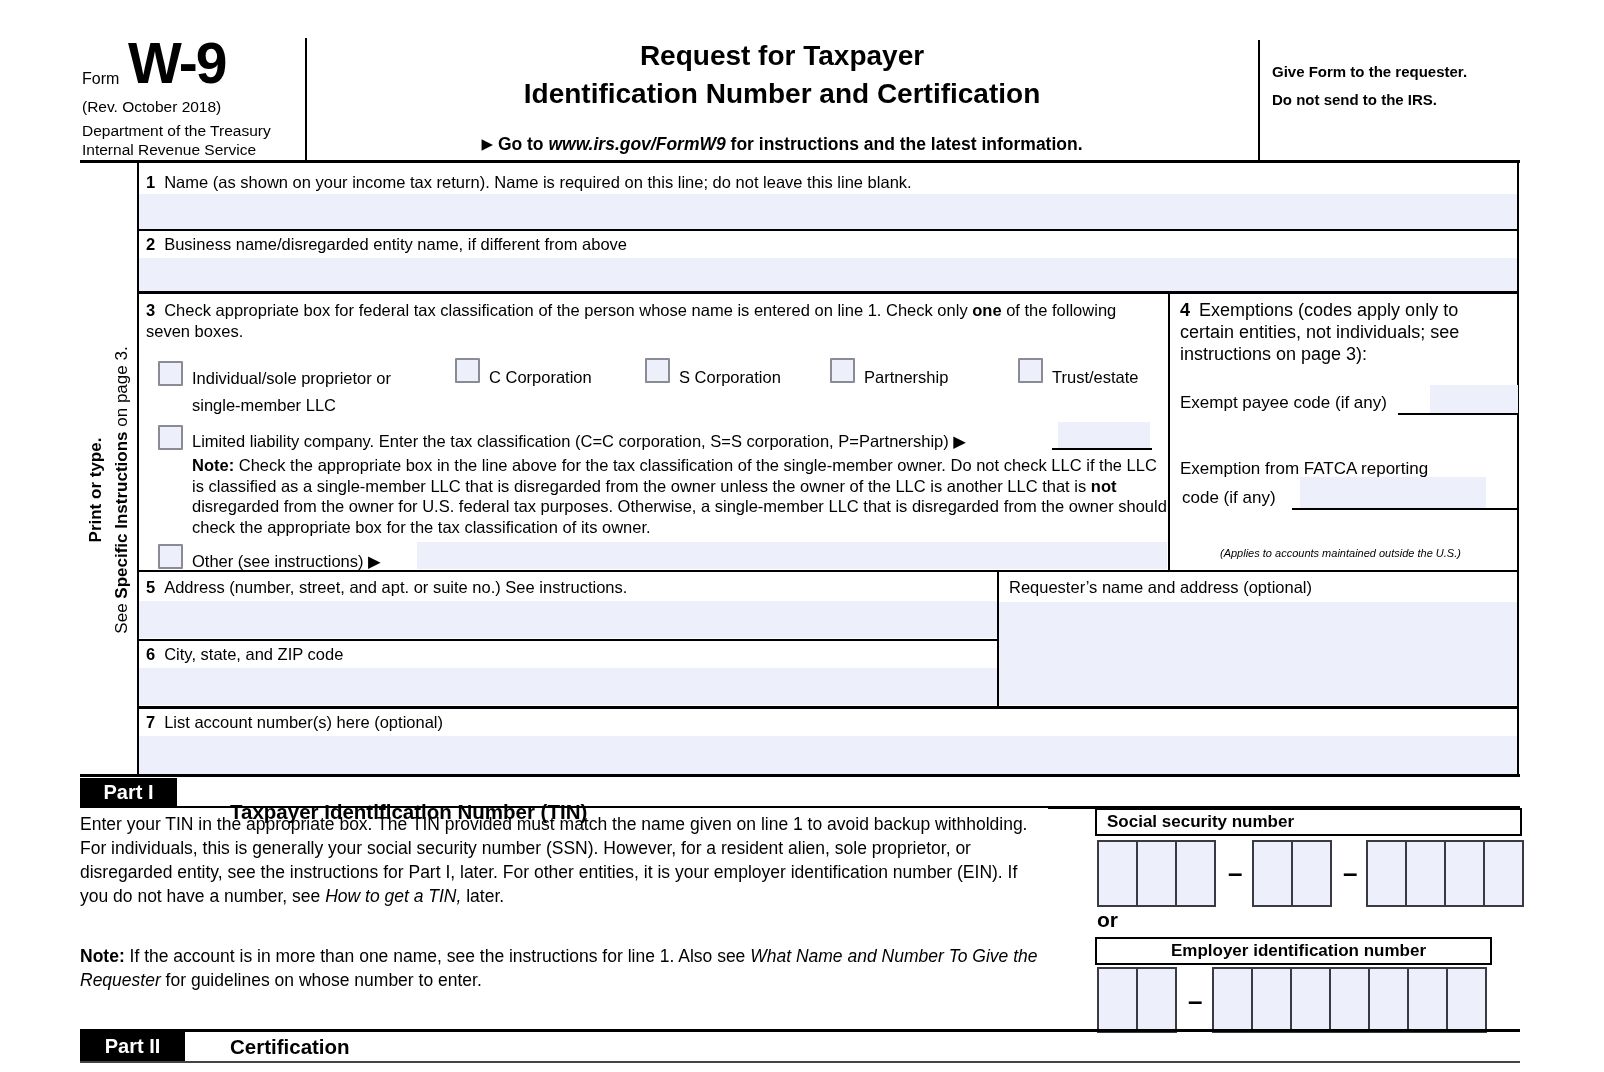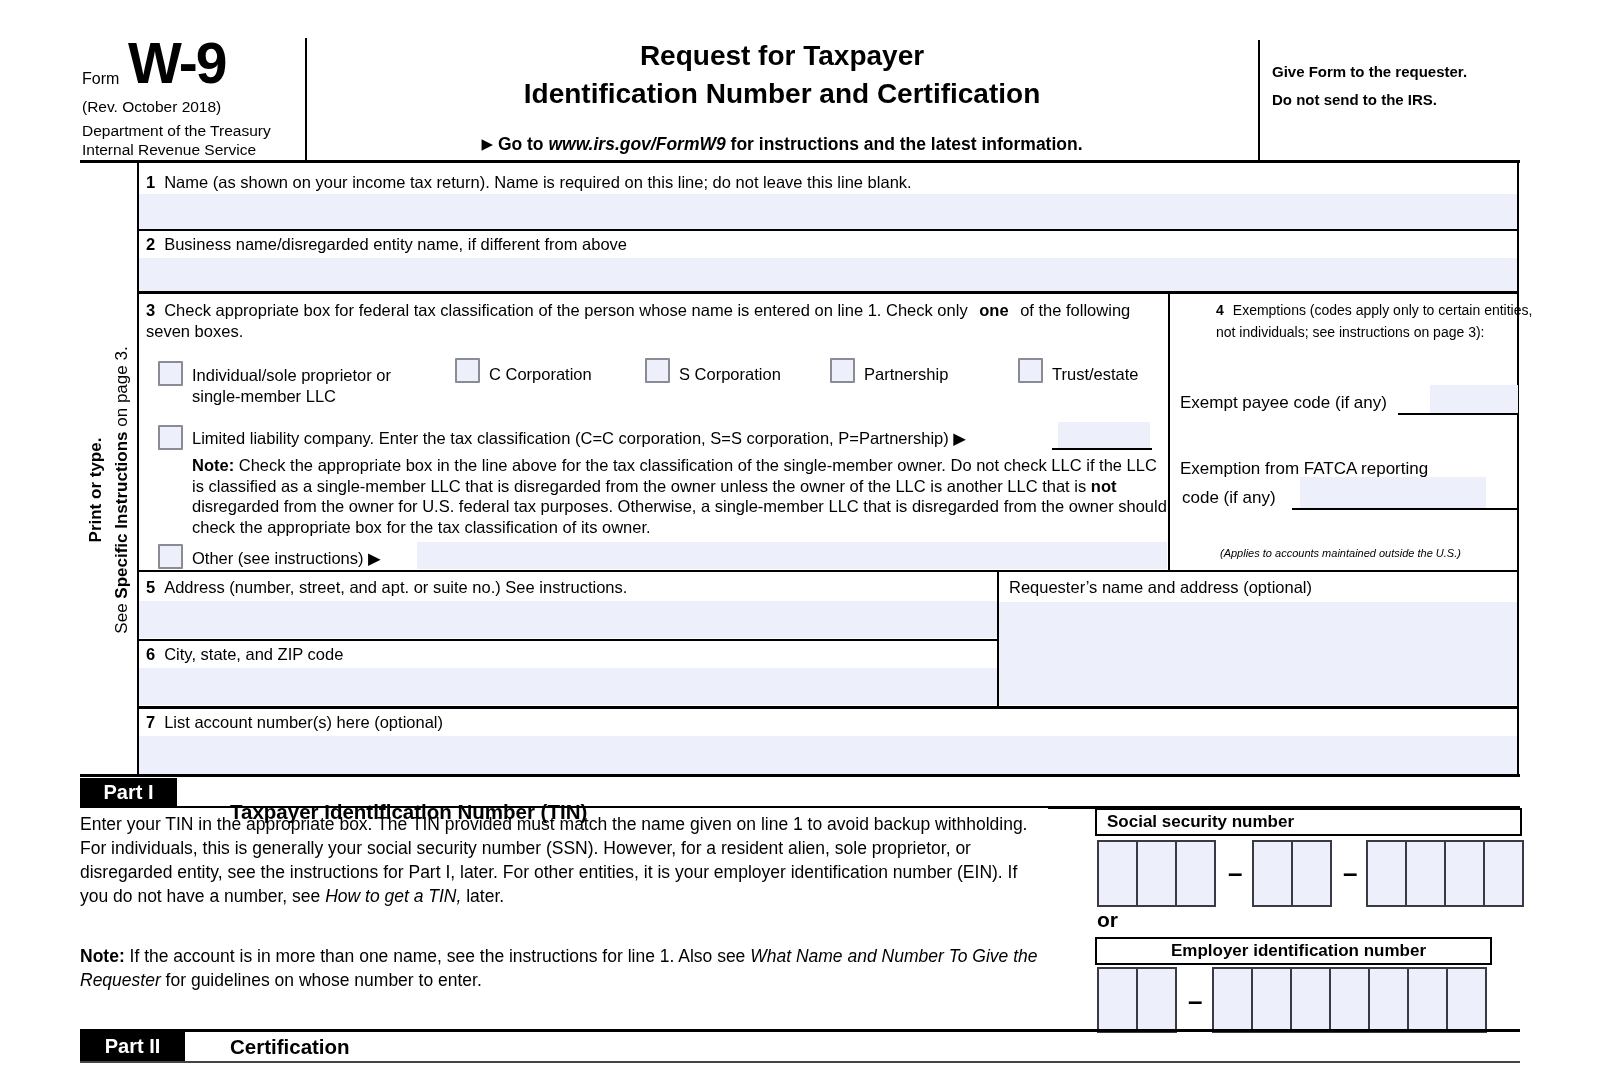--- a/index.html
+++ b/index.html
@@ -8,21 +8,21 @@
        -webkit-font-smoothing:antialiased;}
   .abs{position:absolute;}
   .hline{position:absolute;background:#000;}
   .vline{position:absolute;background:#000;}
   .fill{position:absolute;background:#edf0fa;}
   .lbl{position:absolute;font-size:16.5px;line-height:21px;white-space:nowrap;}
   .lbl b{margin-right:9px;}
   .wrap{white-space:normal;}
   .cb{position:absolute;width:21px;height:21px;background:#edf0fa;
       border:2px solid #8b8b96;border-radius:1px;}
-  .cblbl{position:absolute;font-size:16.5px;line-height:21px;}
+  .cblbl{position:absolute;font-size:16.5px;line-height:27px;}
   .partbox{position:absolute;background:#000;color:#fff;font-weight:bold;
            font-size:20px;display:flex;align-items:center;justify-content:center;}
   .parttitle{position:absolute;font-size:20.5px;font-weight:bold;white-space:nowrap;}
   .cells{position:absolute;display:flex;}
   .cell{width:37px;height:100%;background:#edf0fa;border:2px solid #3a3a44;margin-left:-2px;}
   .cell:first-child{margin-left:0;}
   .dash{position:absolute;font-size:26px;font-weight:bold;line-height:1;}
   .tinlabel{position:absolute;border:2px solid #000;font-weight:bold;font-size:17px;
             padding:2px 0 2px 10px;background:#fff;white-space:nowrap;}
   .para{position:absolute;font-size:17.5px;line-height:24px;}
@@ -67,21 +67,21 @@
 <div class="vline" style="left:1168px;top:293px;width:1.5px;height:277px;"></div>
 <div class="vline" style="left:997px;top:572px;width:1.5px;height:134px;"></div>
 
 <div class="lbl" style="left:146px;top:172px;"><b>1</b><span>Name (as shown on your income tax return). Name is required on this line; do not leave this line blank.</span></div>
 <div class="fill" style="left:139px;top:194px;width:1378px;height:35px;"></div>
 
 <div class="lbl" style="left:146px;top:234px;"><b>2</b><span>Business name/disregarded entity name, if different from above</span></div>
 <div class="fill" style="left:139px;top:258px;width:1378px;height:33px;"></div>
 
 <div class="lbl wrap" style="left:146px;top:300px;width:1016px;white-space:normal;">
-  <b>3</b><span>Check appropriate box for federal tax classification of the person whose name is entered on line 1. Check only </span><b style="margin:7px">one</b><span> of the following seven boxes.</span>
+  <b>3</b><span>Check appropriate box for federal tax classification of the person whose name is entered on line 1. Check only </span><b style="margin:0">one</b><span> of the following seven boxes.</span>
 </div>
 
 <div class="cb" style="left:158px;top:361px;"></div>
 <div class="cblbl" style="left:192px;top:365px;width:240px;">Individual/sole proprietor or single-member LLC</div>
 <div class="cb" style="left:455px;top:358px;"></div>
 <div class="cblbl" style="left:489px;top:364px;">C Corporation</div>
 <div class="cb" style="left:645px;top:358px;"></div>
 <div class="cblbl" style="left:679px;top:364px;">S Corporation</div>
 <div class="cb" style="left:830px;top:358px;"></div>
 <div class="cblbl" style="left:864px;top:364px;">Partnership</div>
@@ -94,21 +94,21 @@
 <div class="hline" style="left:1052px;top:448px;width:100px;height:2px;"></div>
 
 <div class="cblbl wrap" style="left:192px;top:455px;width:978px;line-height:20.5px;">
   <b>Note:</b><span> Check the appropriate box in the line above for the tax classification of the single-member owner.  Do not check LLC if the LLC is classified as a single-member LLC that is disregarded from the owner unless the owner of the LLC is another LLC that is </span><b>not</b><span> disregarded from the owner for U.S. federal tax purposes. Otherwise, a single-member LLC that is disregarded from the owner should check the appropriate box for the tax classification of its owner.</span>
 </div>
 
 <div class="cb" style="left:158px;top:544px;"></div>
 <div class="cblbl" style="left:192px;top:548px;white-space:nowrap;">Other (see instructions) ▶</div>
 <div class="fill" style="left:417px;top:542px;width:750px;height:27px;"></div>
 
-<div class="lbl wrap" style="left:1180px;top:299px;width:320px;font-size:14px;line-height:22px;white-space:normal;margin-left:36px;">
+<div class="lbl wrap" style="left:1180px;top:299px;width:320px;font-size:18px;line-height:22px;white-space:normal;">
   <b>4</b><span>Exemptions (codes apply only to certain entities, not individuals; see instructions on page 3):</span>
 </div>
 <div class="abs" style="left:1180px;top:393px;font-size:17px;">Exempt payee code (if any)</div>
 <div class="fill" style="left:1430px;top:385px;width:88px;height:28px;"></div>
 <div class="hline" style="left:1398px;top:413px;width:120px;height:2px;"></div>
 <div class="abs" style="left:1180px;top:459px;font-size:17px;">Exemption from FATCA reporting</div>
 <div class="abs" style="left:1182px;top:488px;font-size:17px;">code (if any)</div>
 <div class="fill" style="left:1300px;top:477px;width:186px;height:31px;"></div>
 <div class="hline" style="left:1292px;top:508px;width:226px;height:2px;"></div>
 <div class="abs" style="left:1220px;top:547px;font-size:11px;font-style:italic;">(Applies to accounts maintained outside the U.S.)</div>

